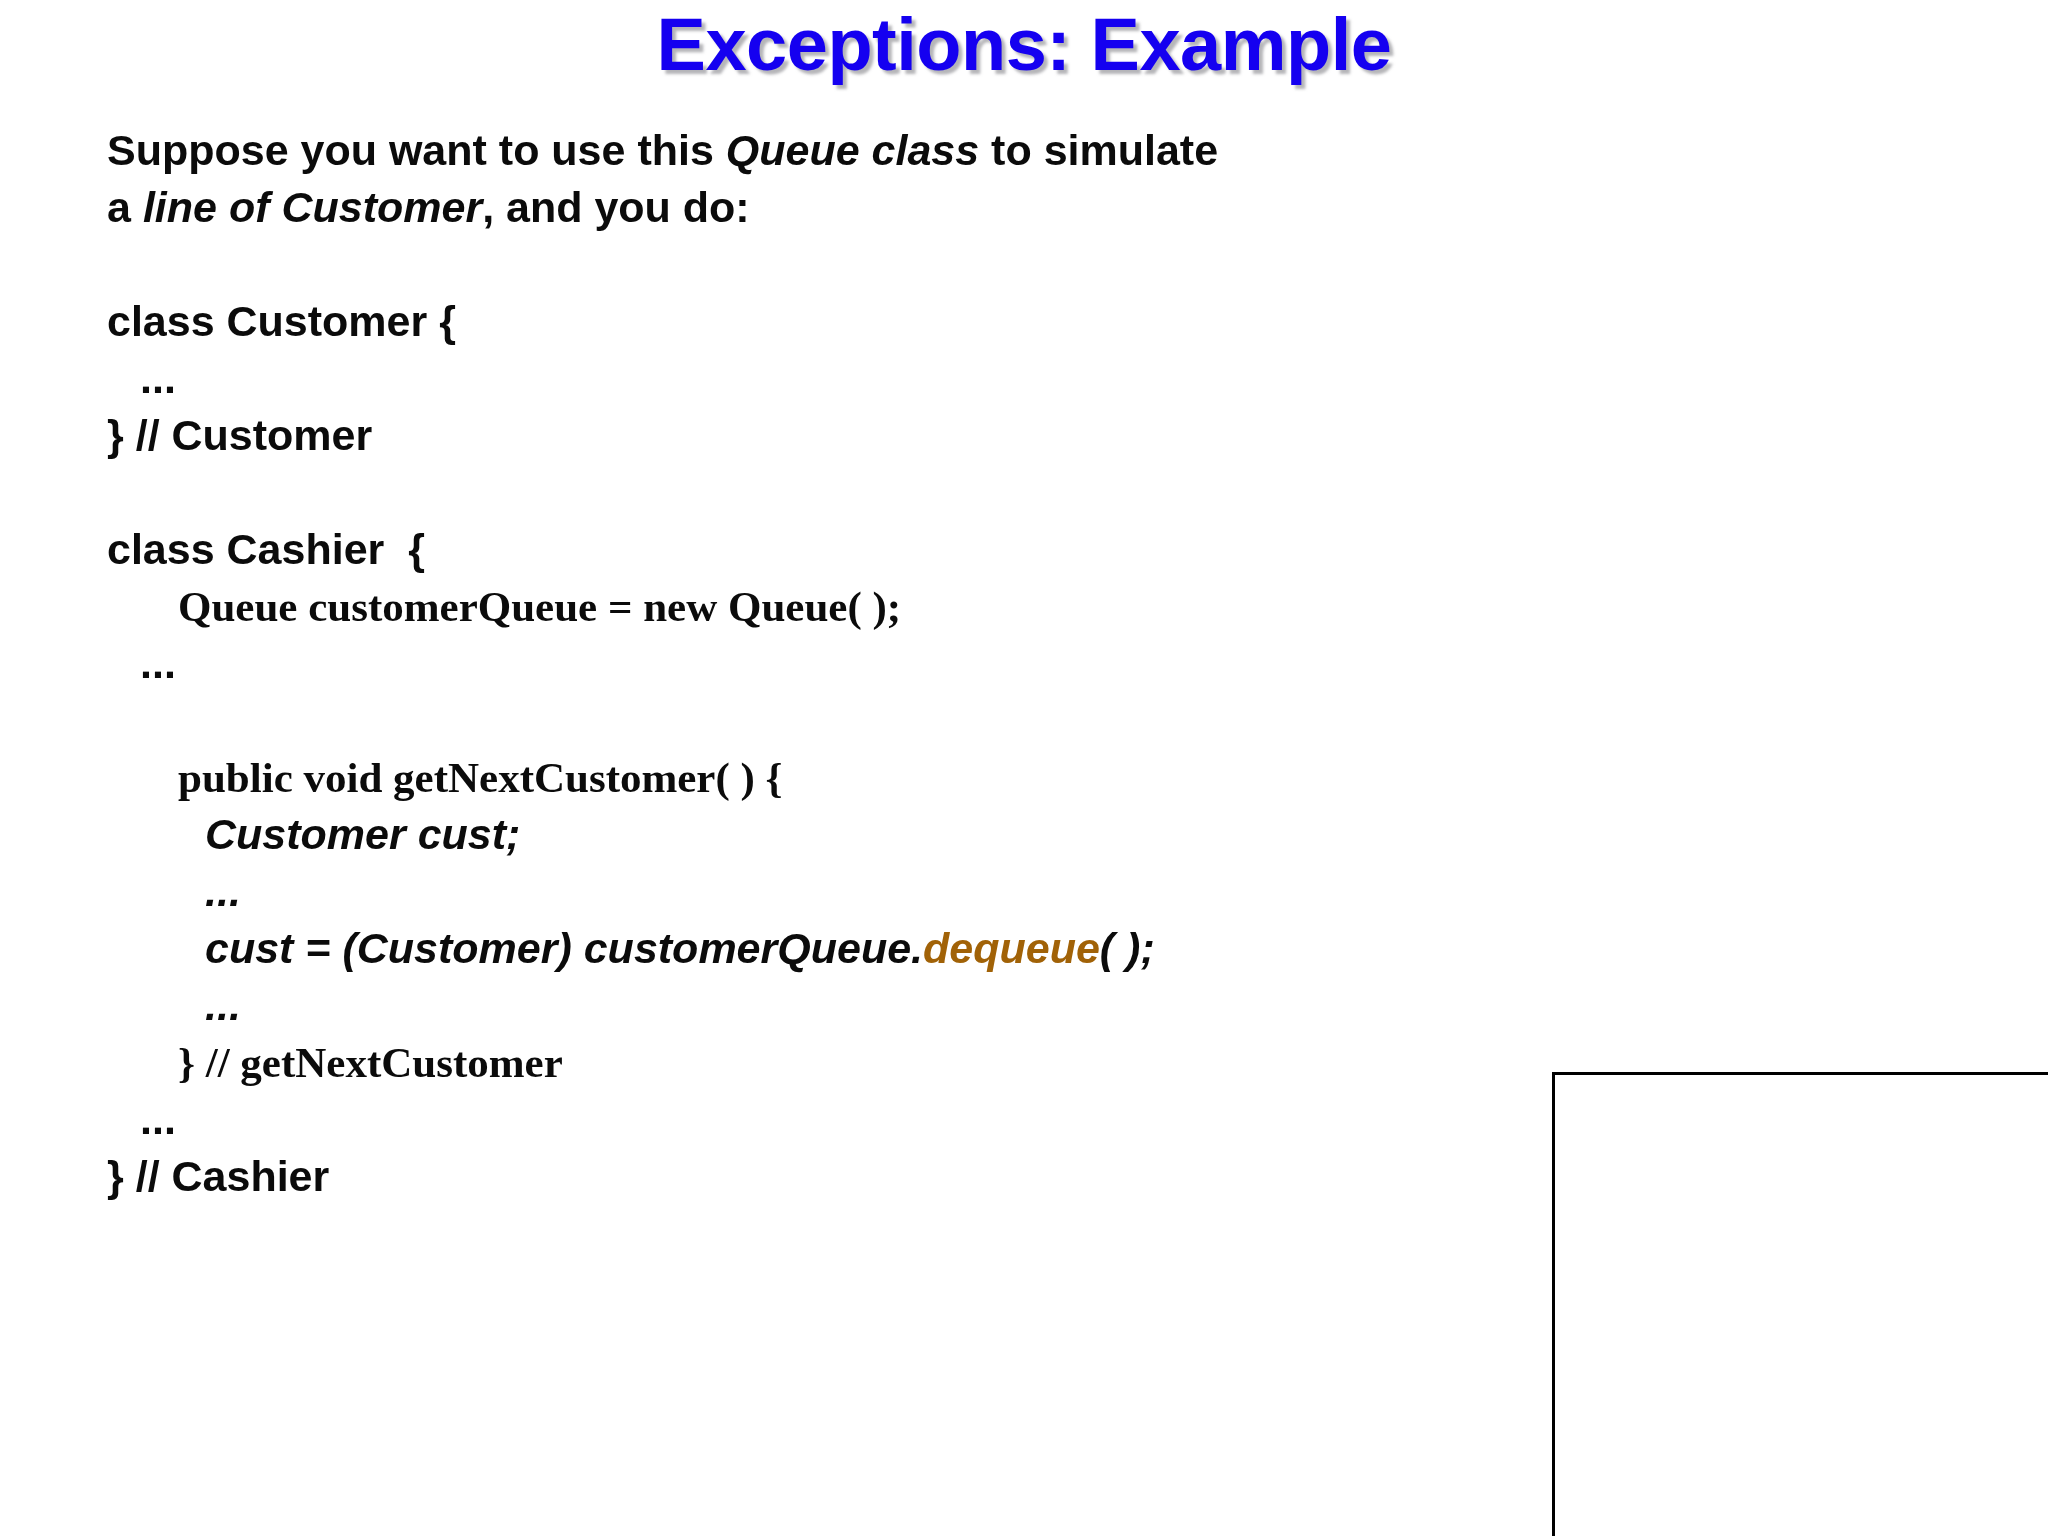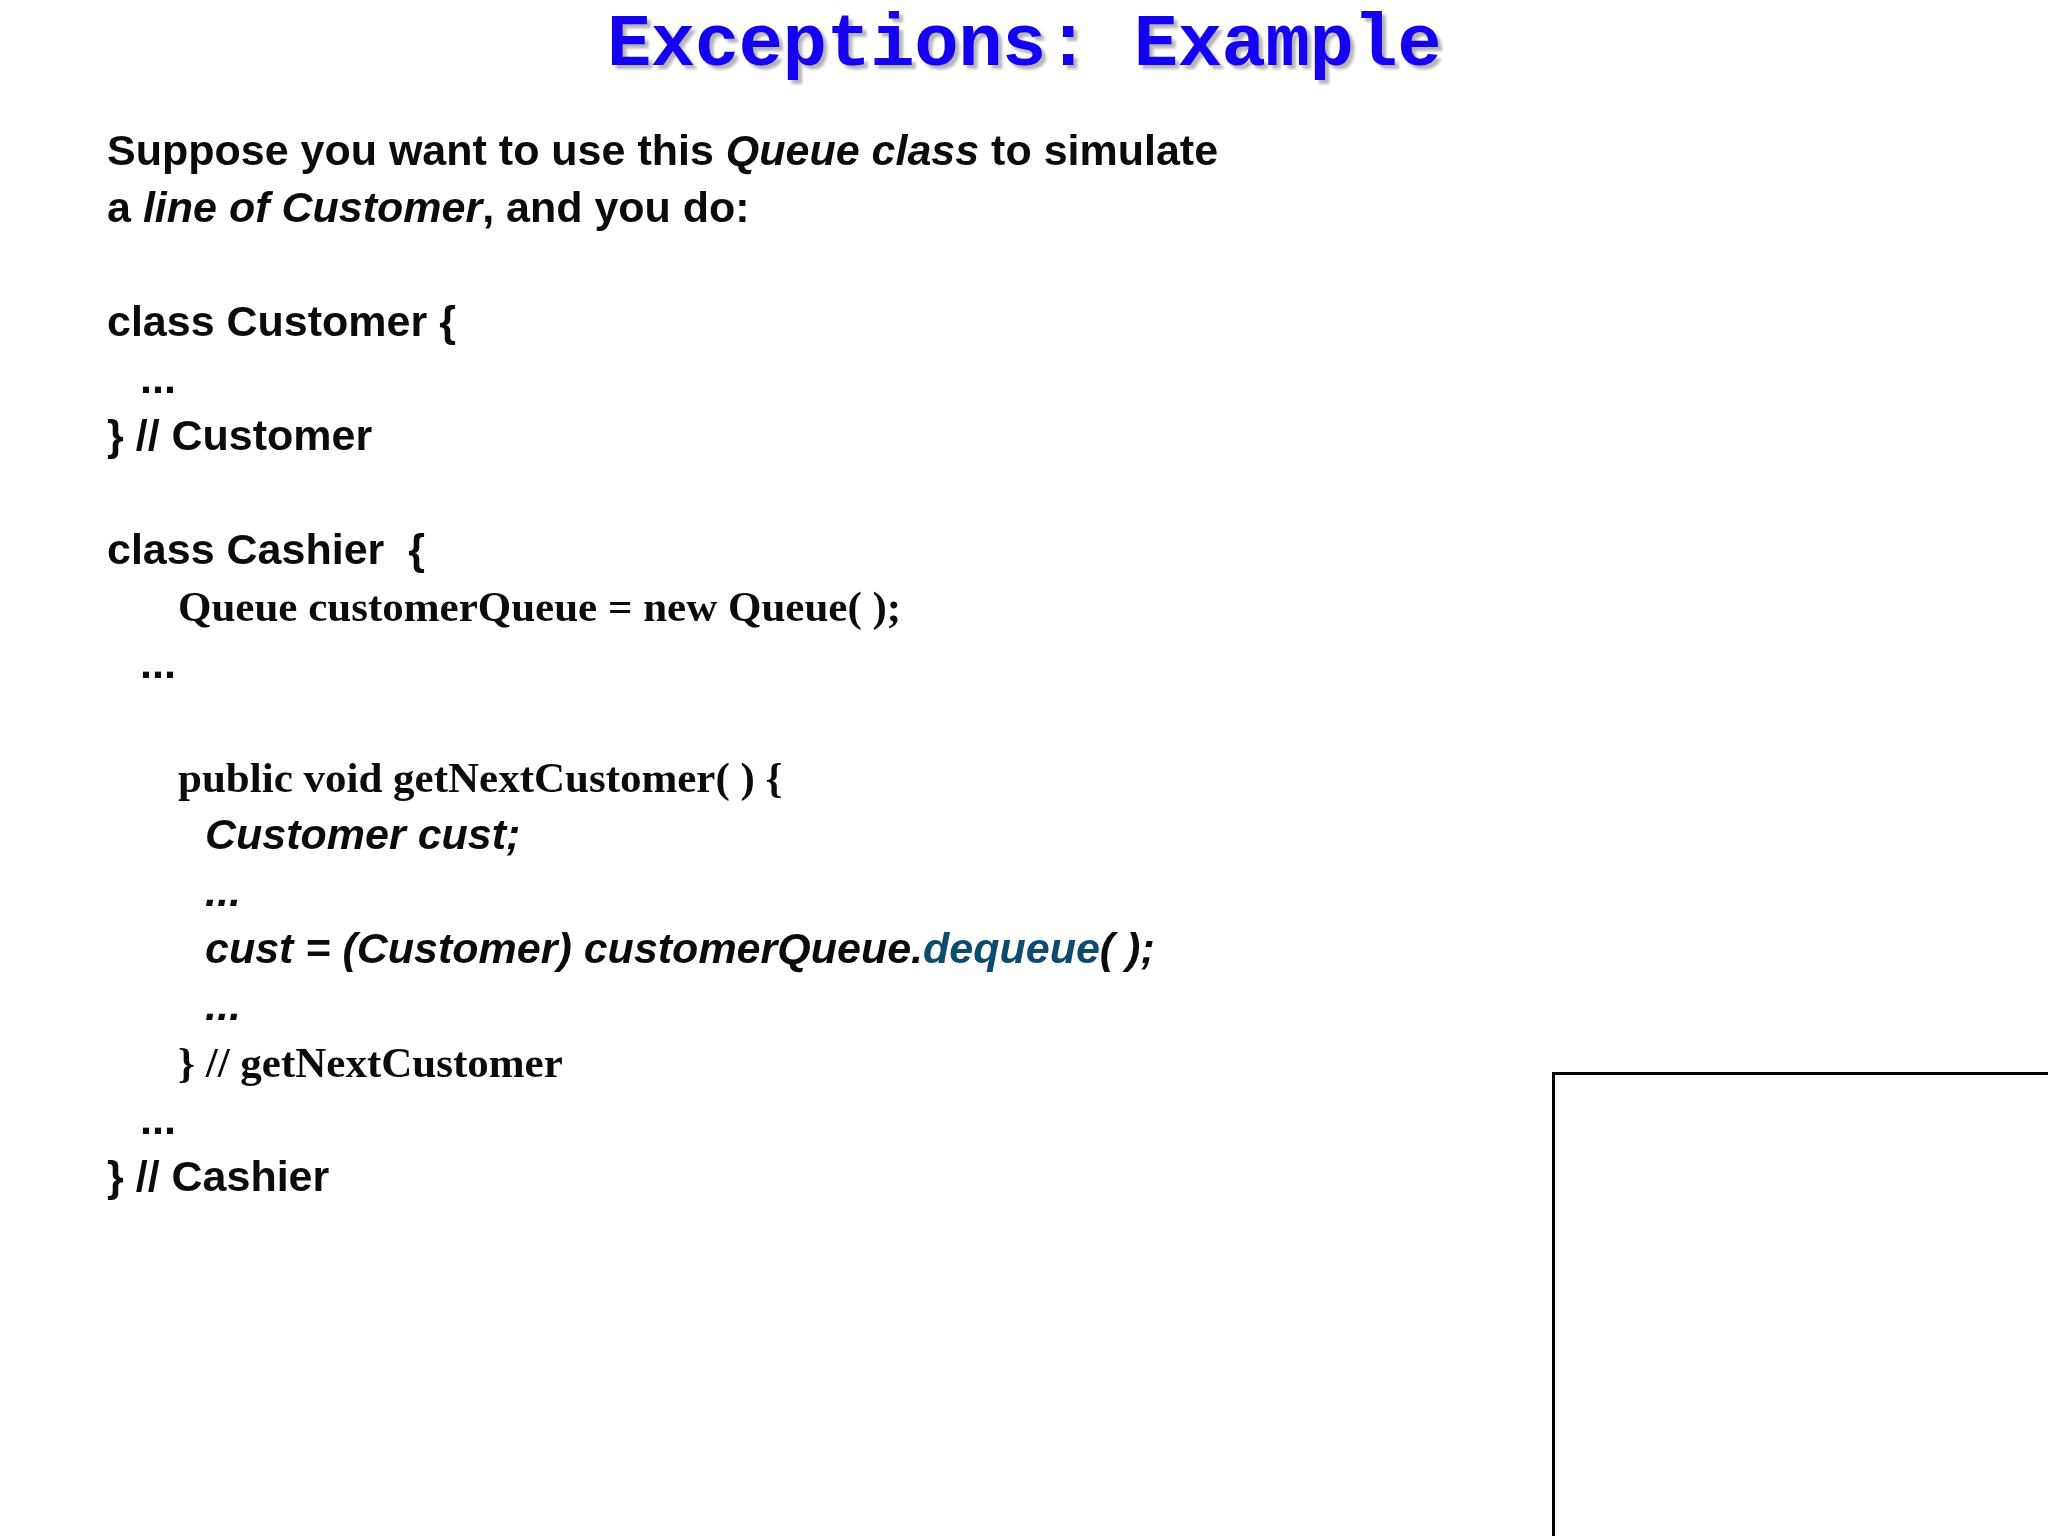--- a/index.html
+++ b/index.html
@@ -30,21 +30,20 @@
     left: 0;
     width: 2048px;
     text-align: center;
     font-size: 74px;
     font-weight: bold;
     line-height: 1.0;
     color: #1500f0;
     text-shadow: 4px 4px 3px rgba(120,120,125,0.55);
     letter-spacing: -0.5px;
     white-space: nowrap;
-    font-family: Liberation Mono, monospace;
   }
 
   
   #body-block {
     position: absolute;
     top: 122px;
     left: 100px;
     width: 1650px;
     font-size: 43px;
     font-weight: bold;
@@ -57,21 +56,21 @@
     min-height: 57px;
   }
   .line.blank {
     height: 57px;
   }
   .em {
     font-style: italic;
     font-weight: bold;
   }
   .gray {
-    color: #0c4a6e;
+    color: #a16207;
     text-align: right;
   }
 
   
   .ind0 { padding-left: 0px; margin-left: 7px; }
   .ind1 { padding-left: 40px; }
   .ind2 { padding-left: 78px; font-family: Liberation Serif, serif; }
   .ind3 { padding-left: 105px; font-style: italic; }
 
   

